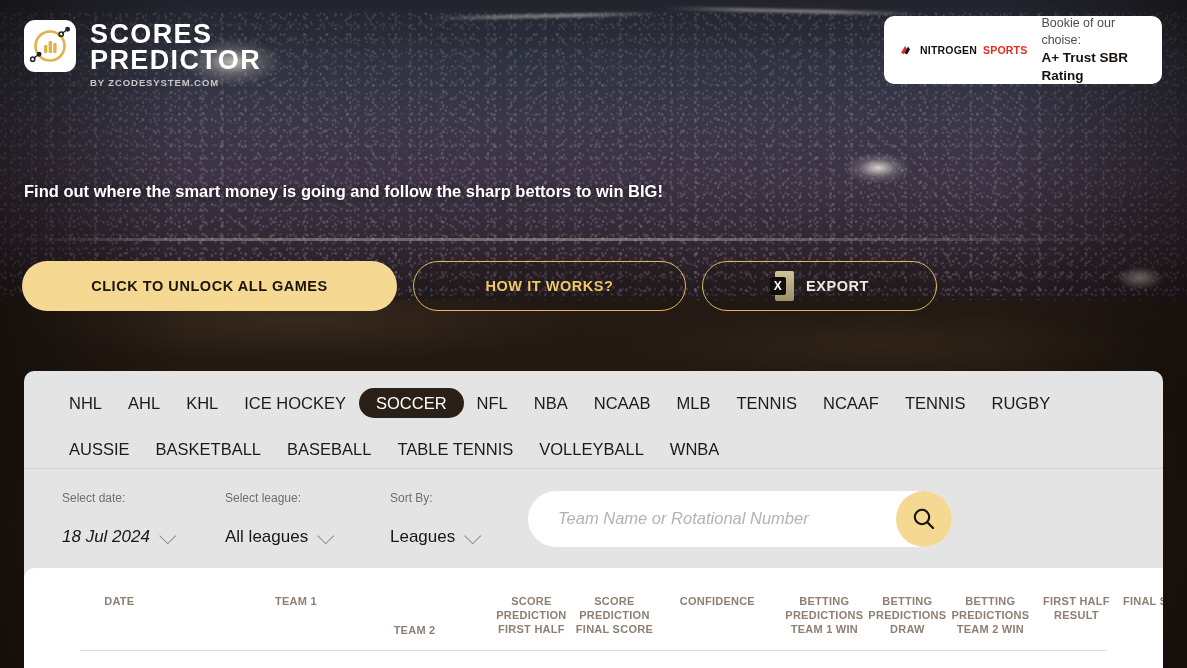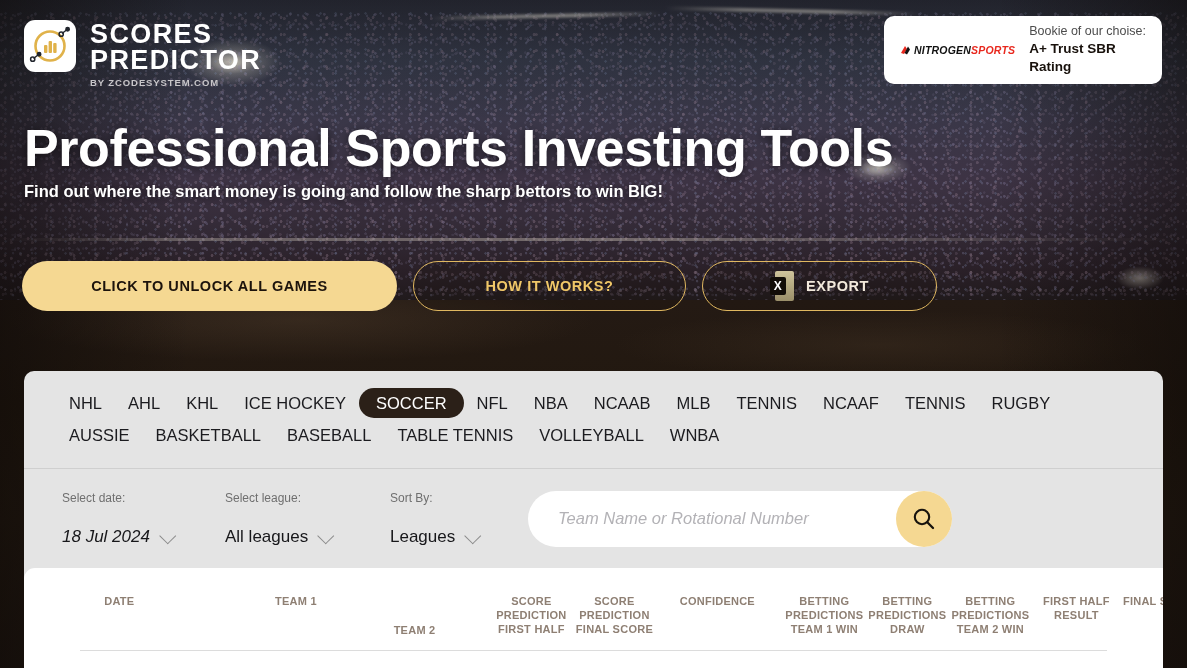--- a/index.html
+++ b/index.html
@@ -149,23 +149,22 @@
     border-radius: 10px;
     display: flex;
     align-items: center;
     padding: 0 16px;
     gap: 14px;
     z-index: 5;
   }
   .bookie-logo {
     display: flex;
     align-items: center;
-    gap: 0;
+    gap: 6px;
     flex: none;
-    font-style: italic;
   }
   .nitro-a { font-size: 10.5px; font-weight: 700; color: #111; letter-spacing: .2px; }
   .nitro-b { font-size: 10.5px; font-weight: 700; color: #e8281e; letter-spacing: .2px; text-align: center; }
   .bookie-txt { line-height: 1.35; }
   .bookie-l1 { font-size: 12.5px; color: #4c4c4c; }
   .bookie-l2 { font-size: 13.5px; color: #18110c; font-weight: 700; }
 
   
   .hero-title {
     position: absolute;
@@ -266,21 +265,21 @@
     border-radius: 10px 10px 0 0;
     z-index: 6;
     overflow: hidden;
   }
 
   .tabs {
     padding: 17px 18px 0 32px;
     display: flex;
     flex-wrap: wrap;
     align-items: center;
-    row-gap: 2px;
+    row-gap: 16px;
   }
   .tab {
     font-size: 16.5px;
     color: #1b1b1f;
     padding: 5px 13px;
     border-radius: 15px;
     cursor: pointer;
     white-space: nowrap;
     line-height: 20px;
   }
@@ -468,21 +467,20 @@
       </svg>
       <span class="nitro-a">NITROGEN</span>
         <span class="nitro-b">SPORTS</span>
     </div>
     <div class="bookie-txt">
       <div class="bookie-l1">Bookie of our choise:</div>
       <div class="bookie-l2">A+ Trust SBR Rating</div>
     </div>
   </div>
 
-  <div class="hero-title">Professional Sports Investing Tools</div>
   <div class="hero-sub">Find out where the smart money is going and follow the sharp bettors to win BIG!</div>
 
   <div class="cta-row">
     <div class="btn btn-primary">CLICK TO UNLOCK ALL GAMES</div>
     <div class="btn btn-ghost">HOW IT WORKS?</div>
     <div class="btn btn-export">
       <span class="xls-icon">
         <span class="xls-sheet"></span>
         <span class="xls-x">X</span>
       </span>

